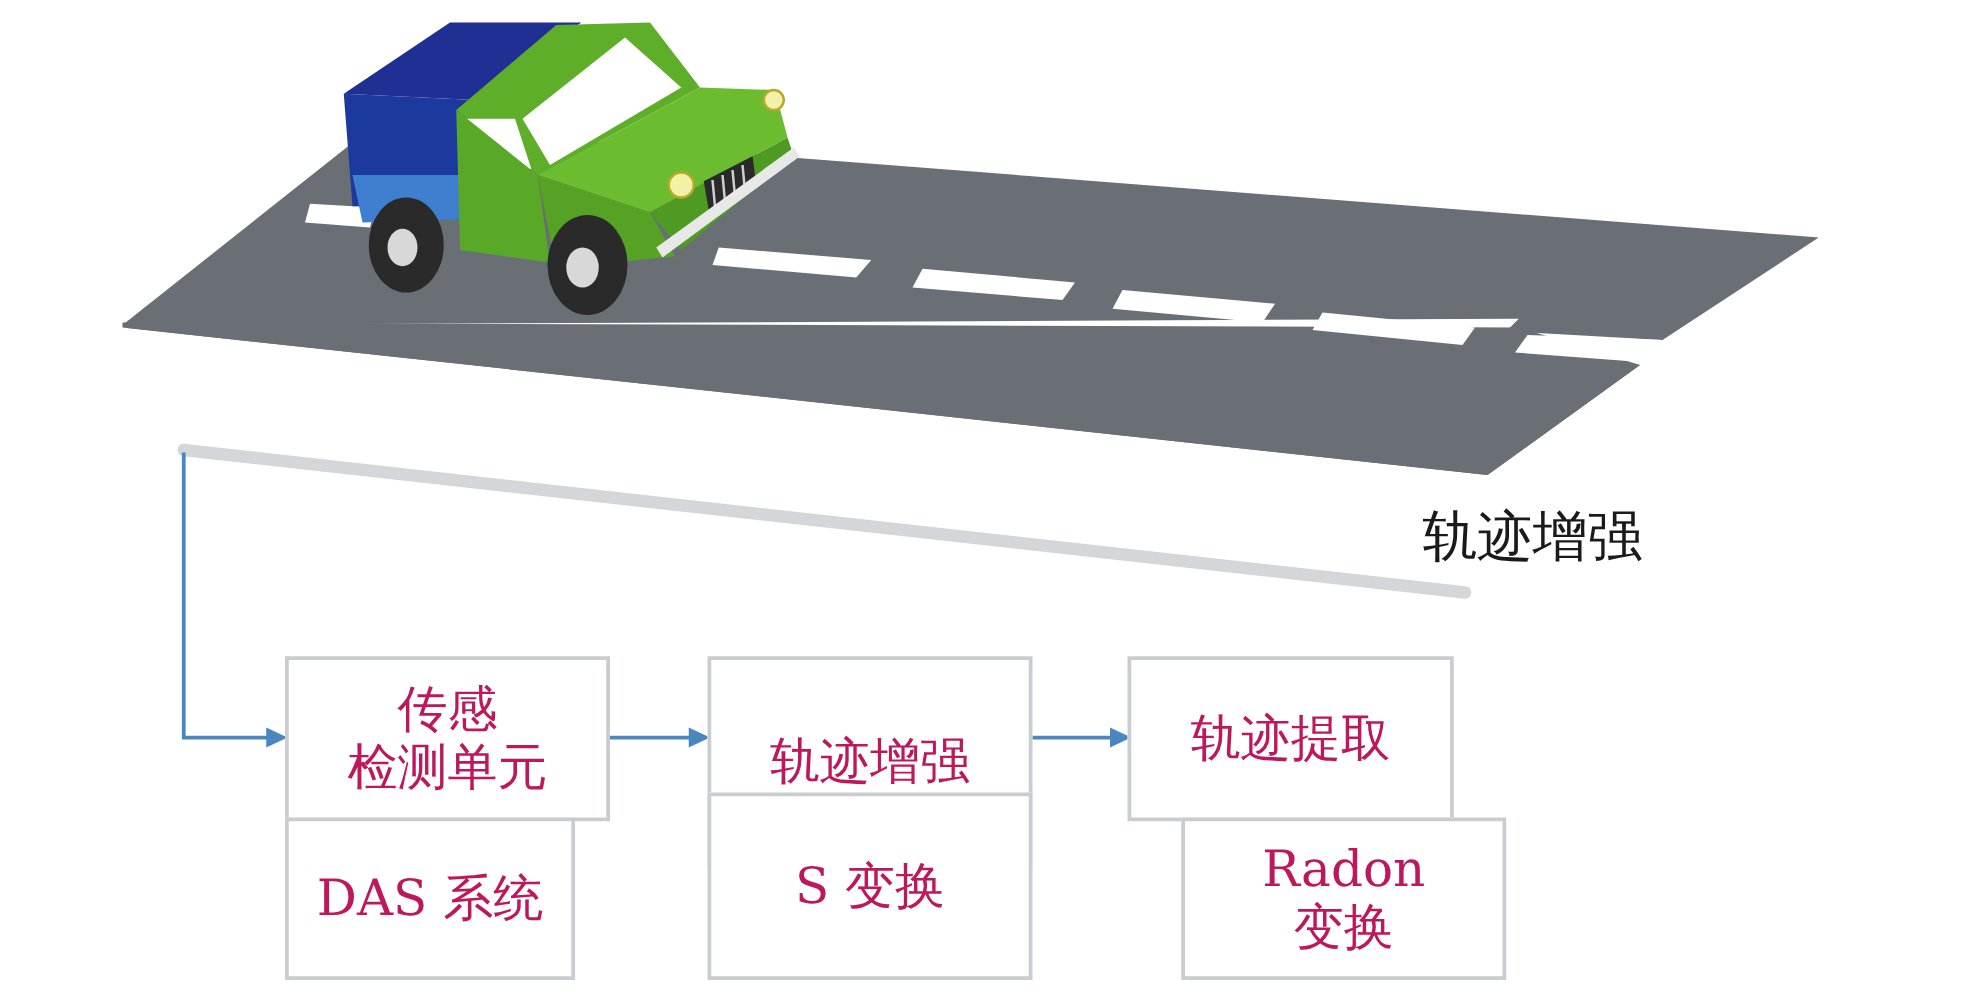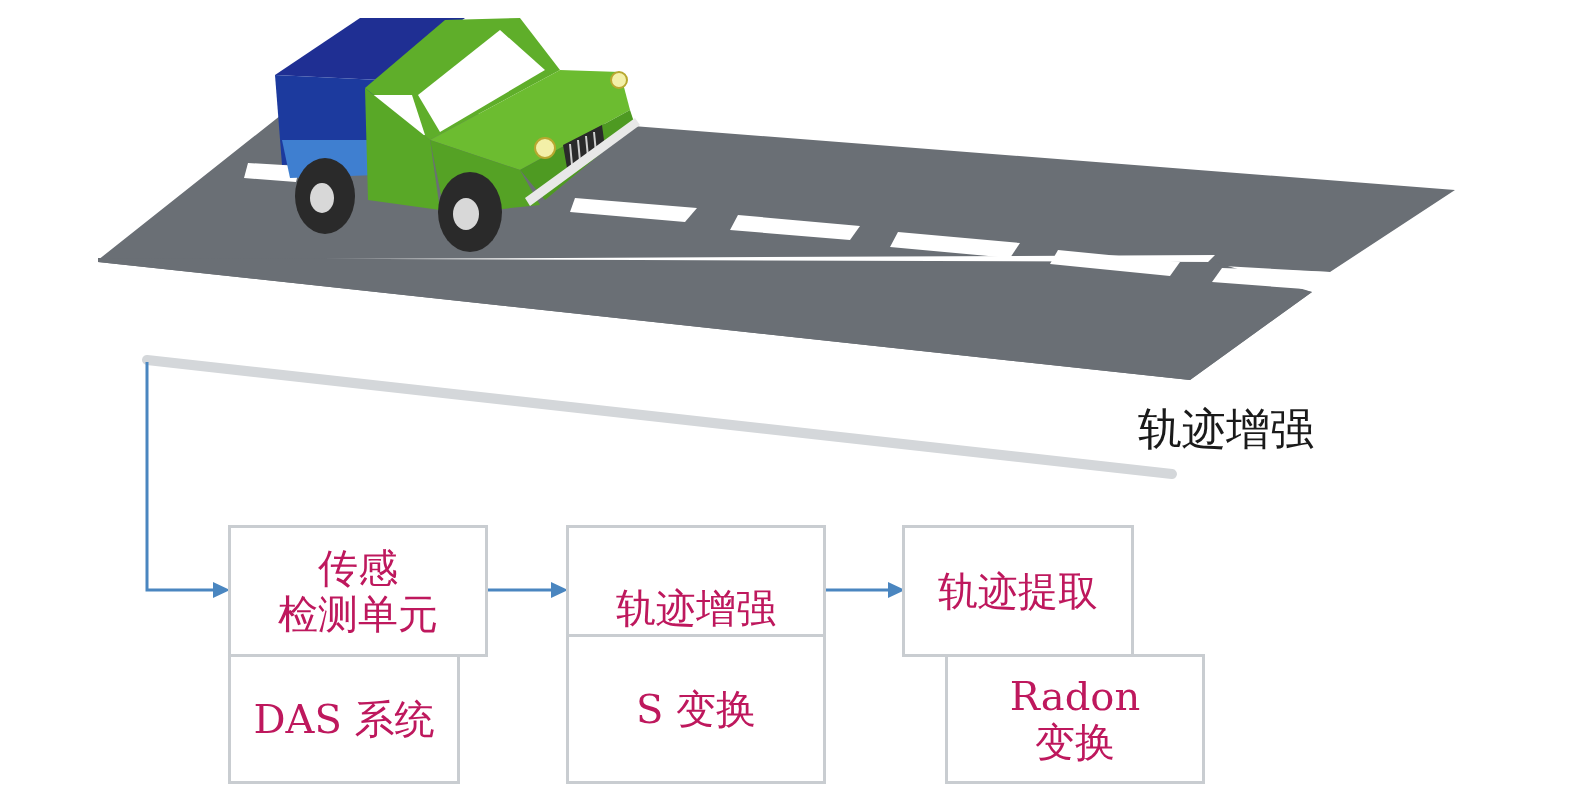--- a/index.html
+++ b/index.html
@@ -82,15 +82,15 @@
 
 <div class="lbl" style="left:1138px; top:400px;">轨迹增强</div>
 
 <div class="box multi" style="left:228px; top:525px; width:260px; height:132px;">传感
 检测单元</div>
 <div class="box" style="left:228px; top:654px; width:232px; height:130px;">DAS 系统</div>
 
 <div class="box" style="left:566px; top:525px; width:260px; height:168px;font-family:Liberation Serif, serif;">轨迹增强</div>
 <div class="box" style="left:566px; top:634px; width:260px; height:150px;">S 变换</div>
 
-<div class="box" style="left:902px; top:525px; width:232px; height:132px;">轨迹提取</div>
+<div class="box" style="left:902px; top:525px; width:261px; height:132px;">轨迹提取</div>
 <div class="box multi" style="left:902px; top:654px; width:260px; height:130px;margin-left:43px;">Radon
 变换</div>
 
 </body></html>

